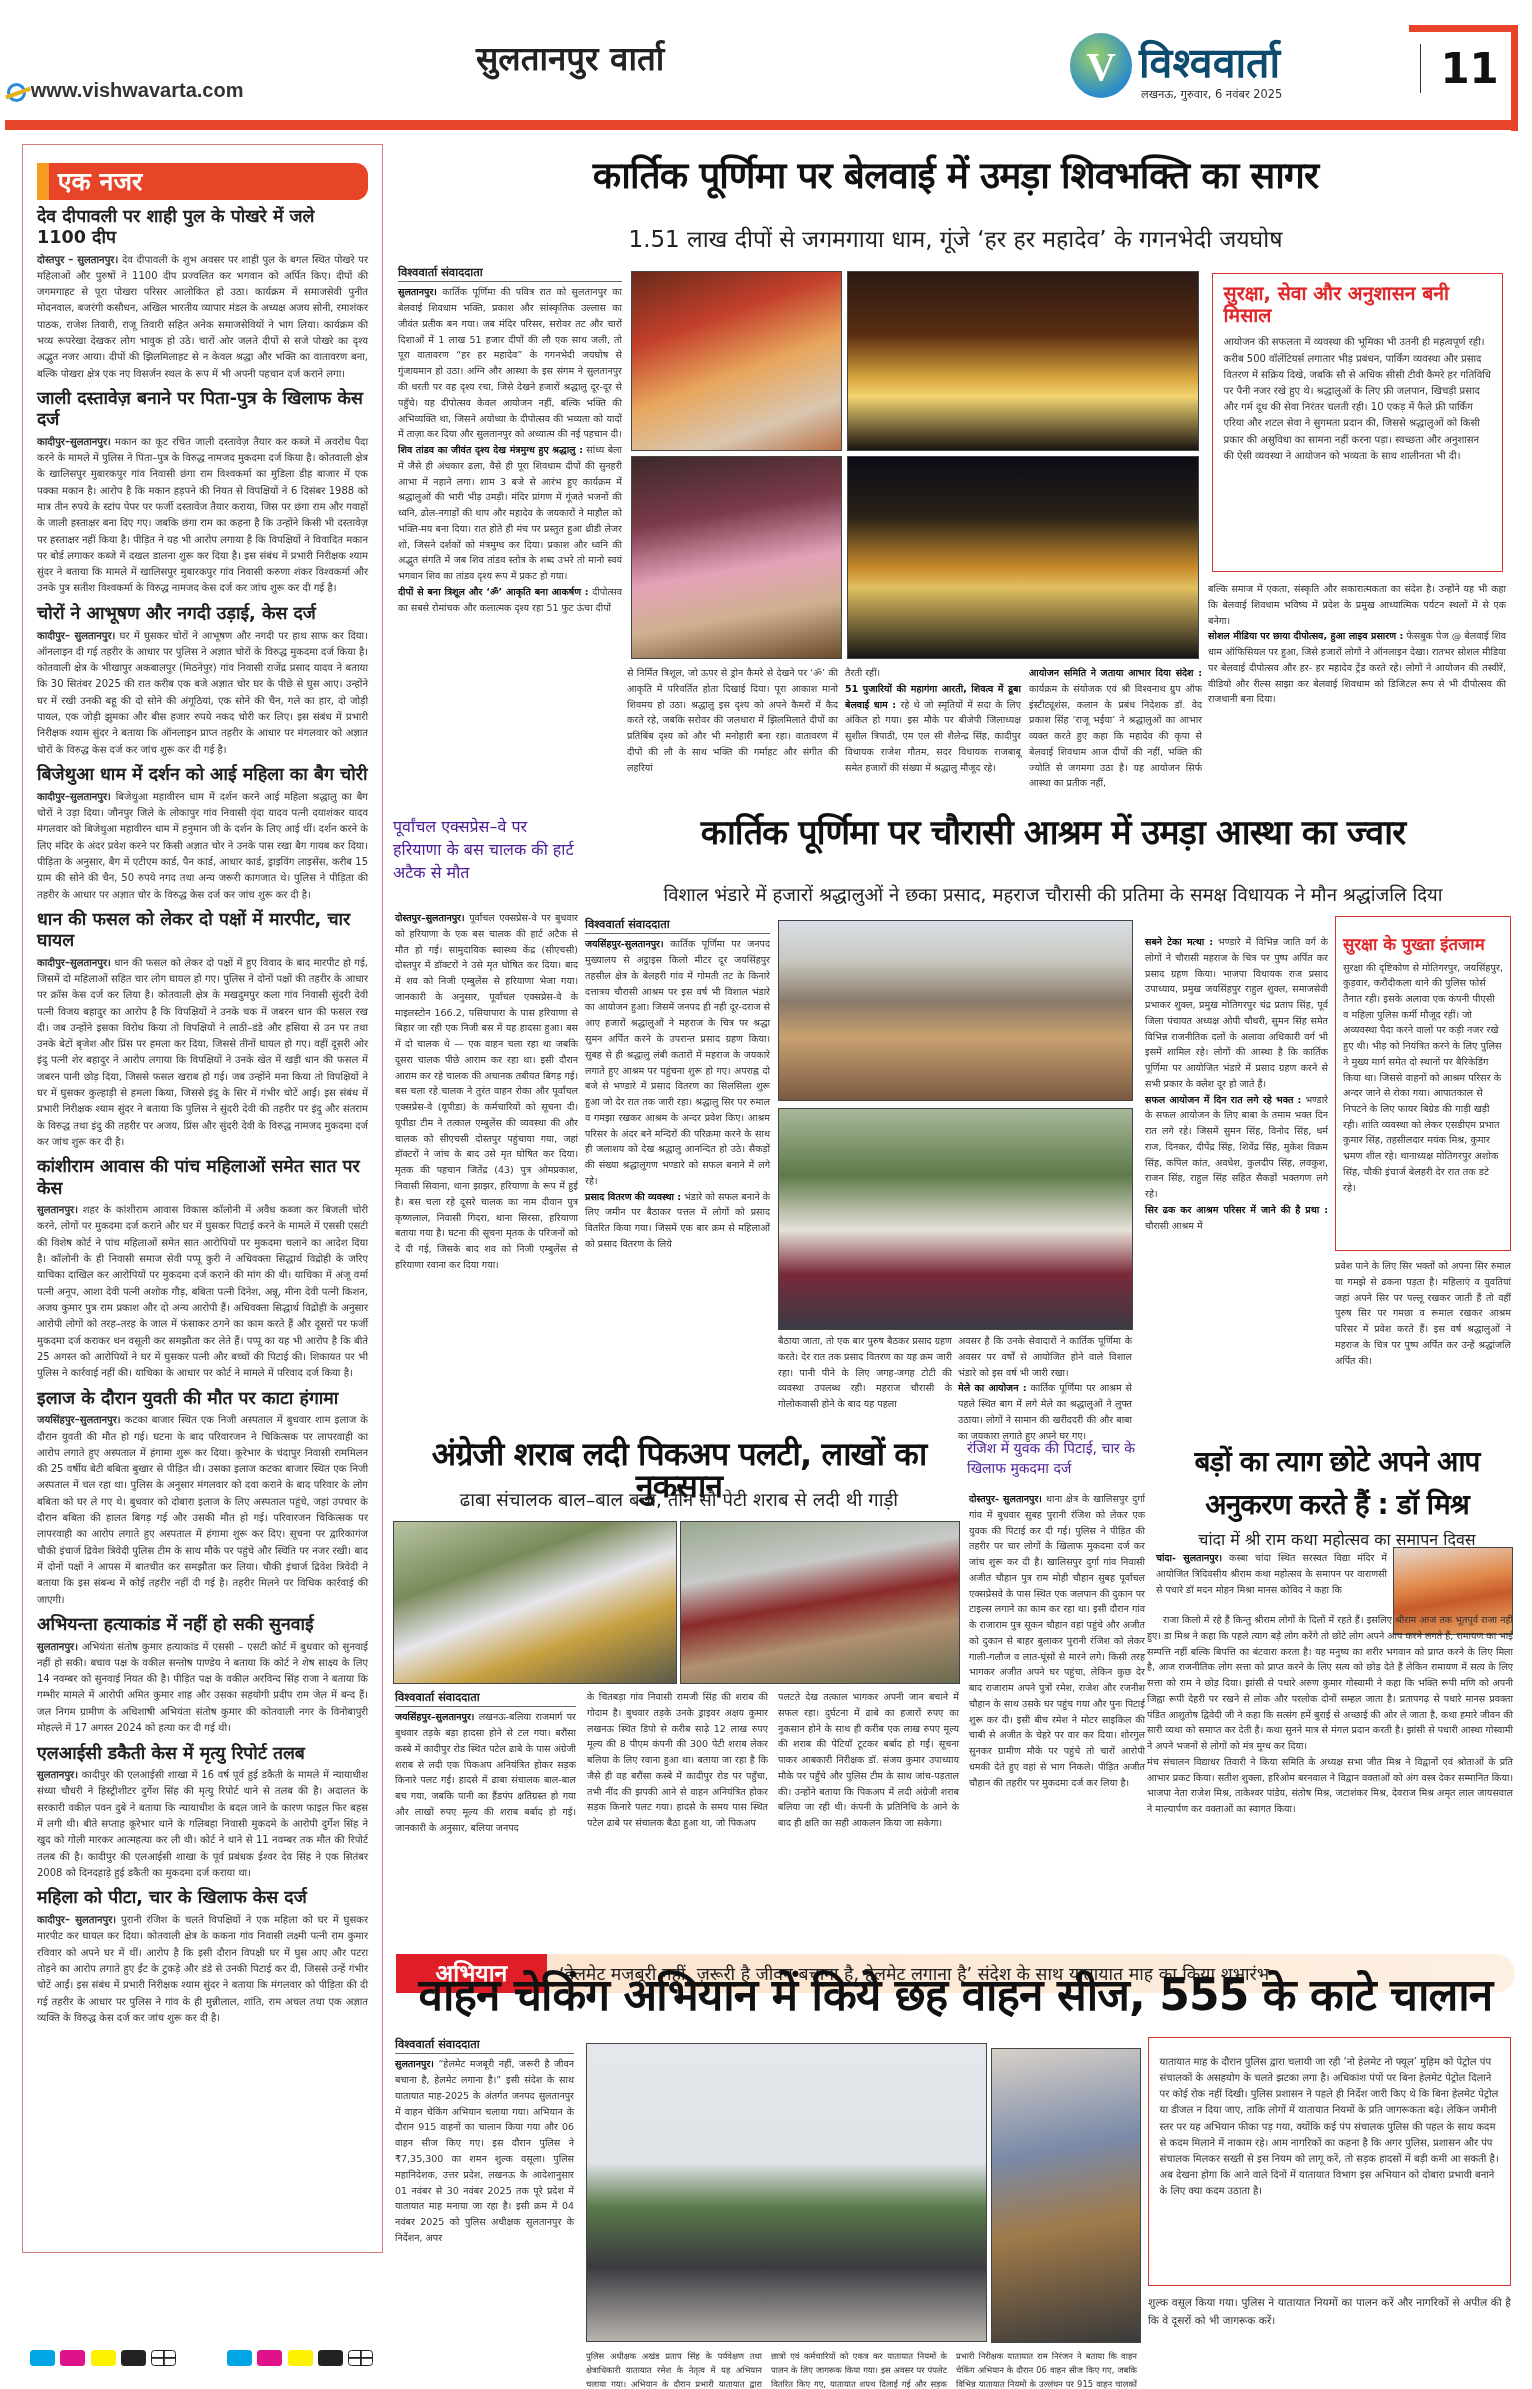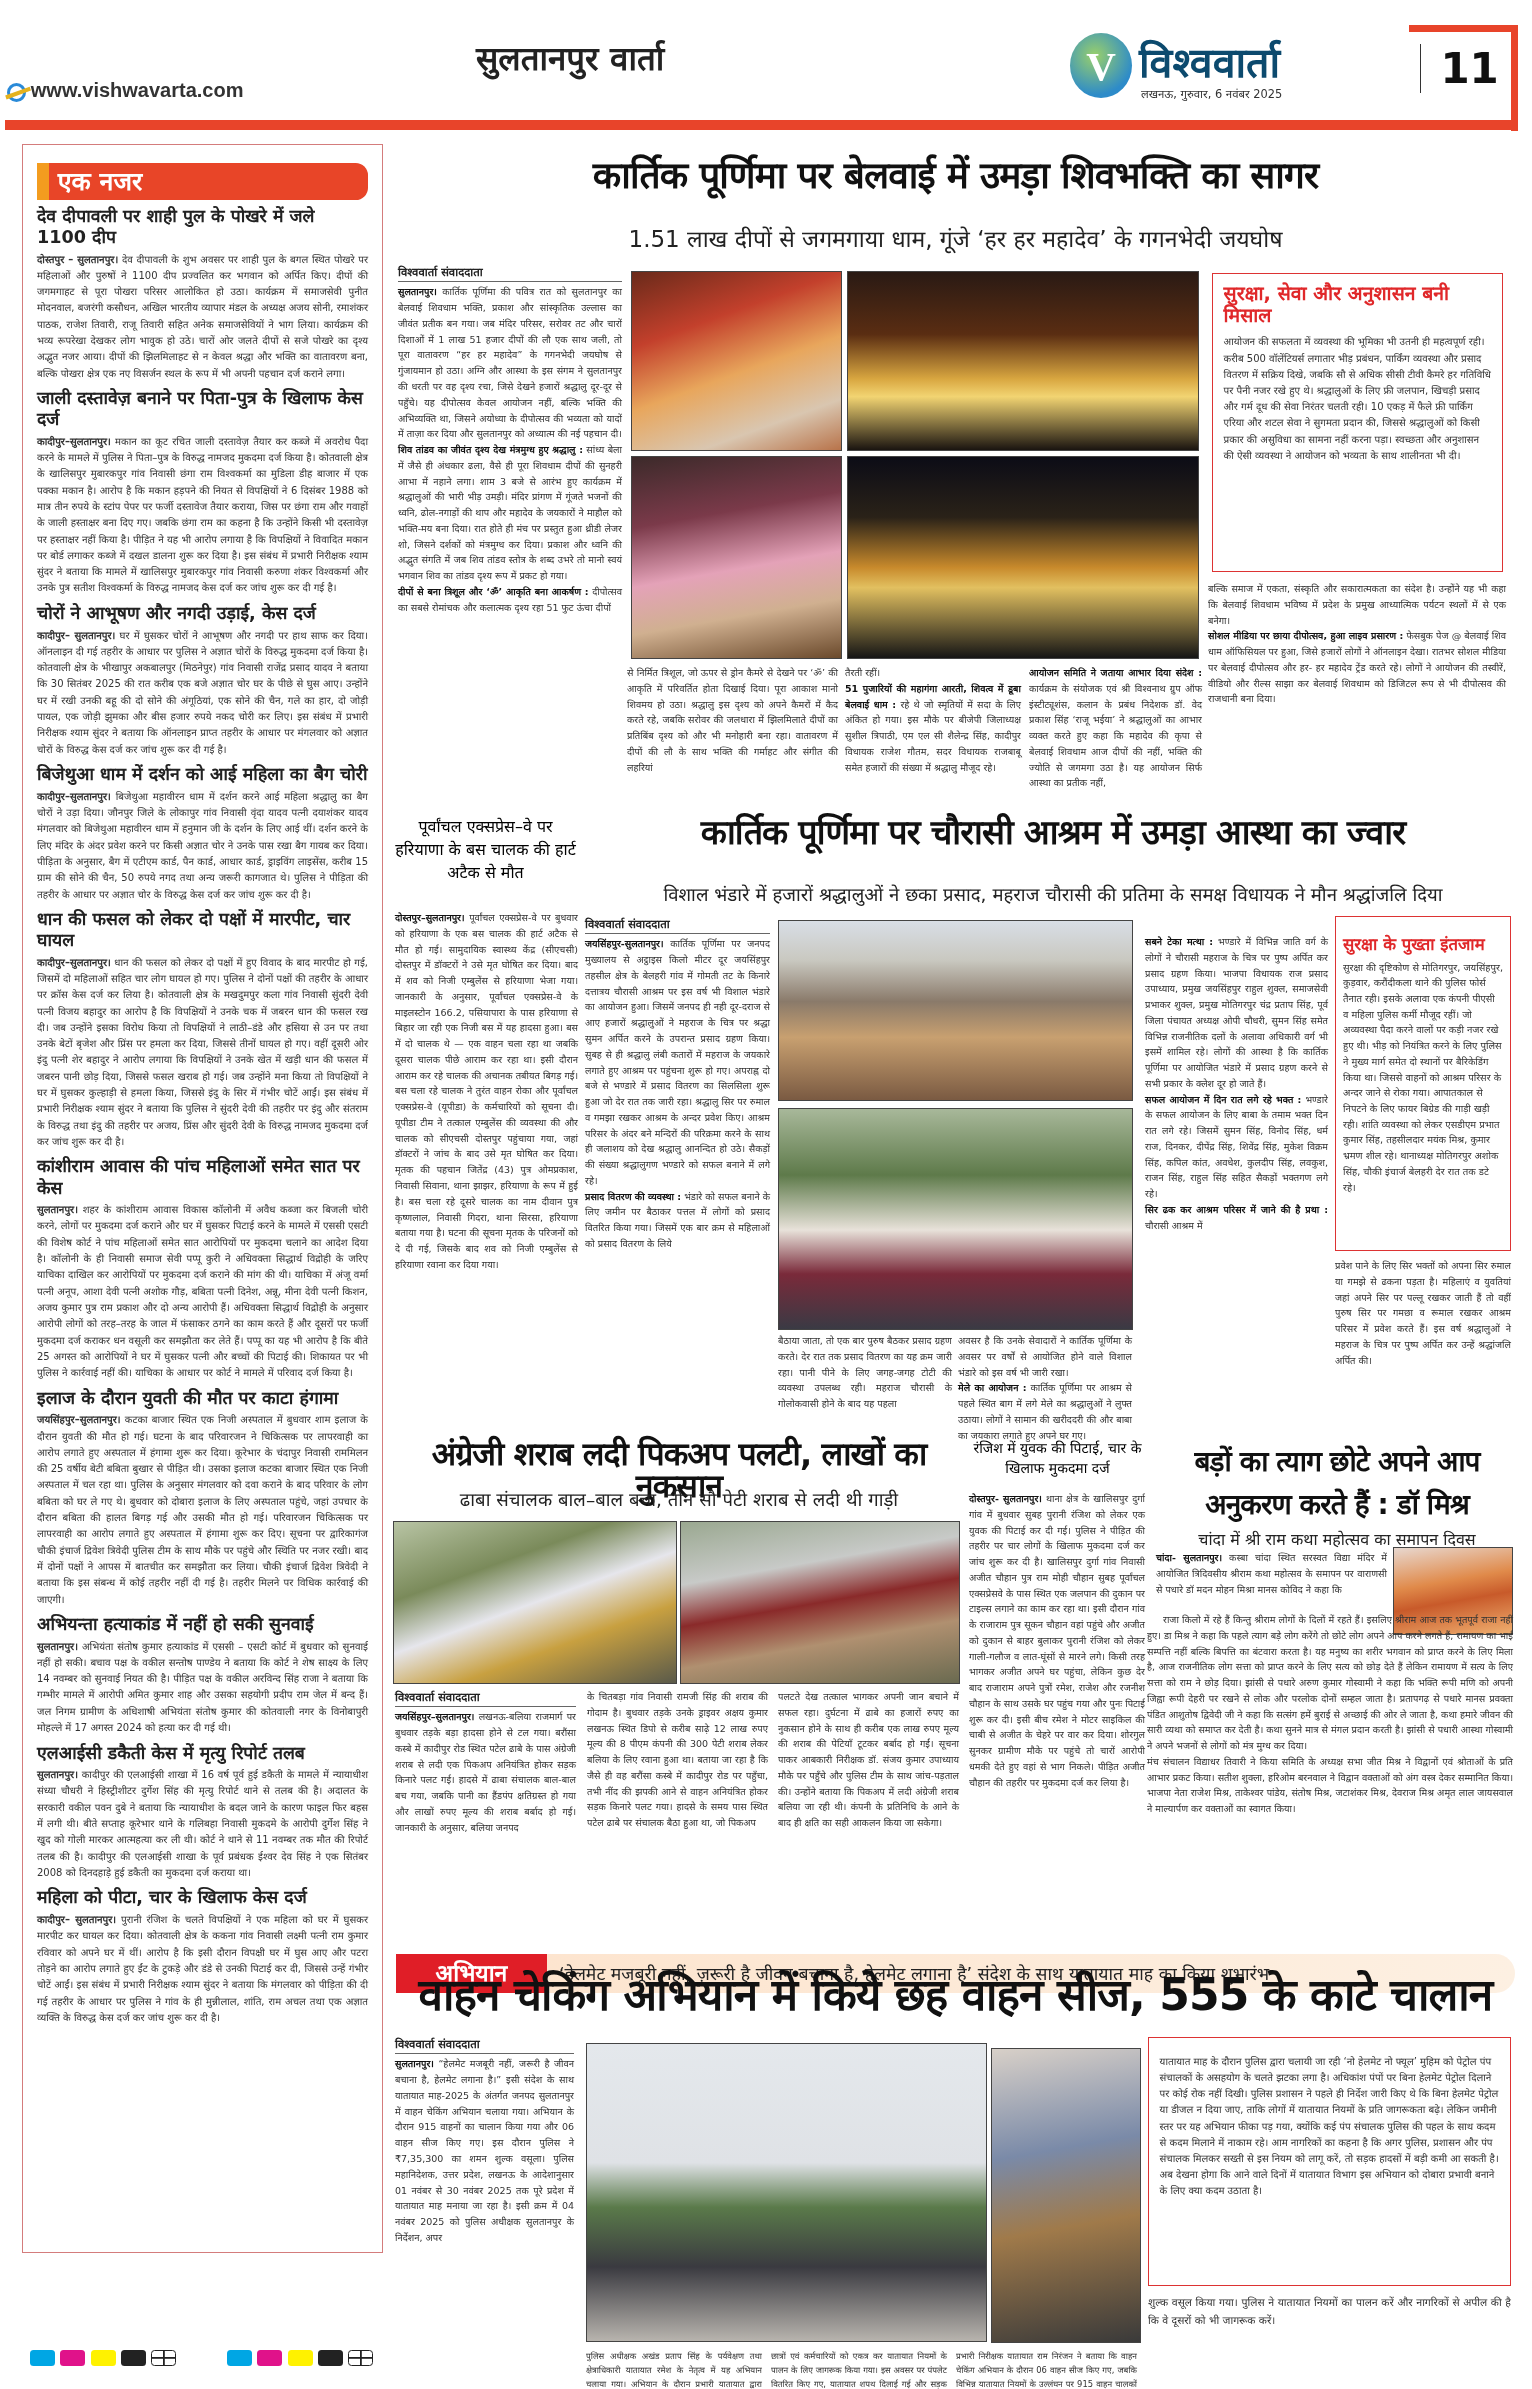--- a/index.html
+++ b/index.html
@@ -34,21 +34,21 @@
 .ph-crowd{background:linear-gradient(180deg,#d8dee6 0%,#c9c8c0 22%,#8a7a6a 45%,#c8a070 65%,#7a5a42 100%)}
 .ph-group{background:linear-gradient(180deg,#a8b89a 0%,#5e7a4a 30%,#e8e2da 55%,#7a2a3a 75%,#3a3a44 100%)}
 .ph-truck{background:linear-gradient(160deg,#b8c4a4 0%,#7a8a5a 30%,#e6e6ec 50%,#c8a040 70%,#5a5a4a 100%)}
 .ph-police{background:linear-gradient(170deg,#9aa890 0%,#c8cac8 30%,#8a2a2a 50%,#b09070 70%,#6a6a50 100%)}
 .ph-saint{background:linear-gradient(170deg,#e8d8d0 0%,#e08a4a 40%,#c85a2a 60%,#f0b070 100%)}
 .ph-pump{background:linear-gradient(180deg,#e4e8ec 0%,#dfe2e6 40%,#5a7a4a 55%,#3a3a40 75%,#b8b4ae 100%)}
 .ph-bike{background:linear-gradient(170deg,#d8d0c8 0%,#7a8aa8 35%,#a07a4a 60%,#3a3a3a 100%)}
 .box-red{border:1.8px solid #d33}
 .box-red h3{color:#e0282a;font-size:19.4px;line-height:1.15;font-weight:bold}
 .box-red p{font-size:10px;line-height:1.62;color:#333}
-.side-hl{font-size:16px;text-align:center;line-height:1.45;color:#000000}
+.side-hl{font-size:16px;line-height:1.45;color:#4c1d95}
 .abhiyan{left:396px;top:1954px;width:1119px;height:39px;border-radius:0 19.4px 19.4px 0;background:linear-gradient(90deg,#fde3cc,#fdf0e2)}
 .abhiyan-tag{position:absolute;left:0;top:0;width:151px;height:39px;background:#e01e27;color:#fff;font-size:23px;font-weight:bold;text-align:center;line-height:39px}
 .abhiyan-txt{position:absolute;left:163px;top:7px;font-size:17.6px;color:#222;white-space:nowrap}
 .reg-marks{display:flex;gap:5.3px}
 .reg-marks span{width:25px;height:16px;border-radius:3.5px;display:inline-block}
 .cross{border:1.8px solid #222;background:linear-gradient(#222,#222) center/100% 1.8px no-repeat,linear-gradient(#222,#222) center/1.8px 100% no-repeat}
 .rule{height:1.8px;background:#333}
 </style>
 </head>
 <body>

